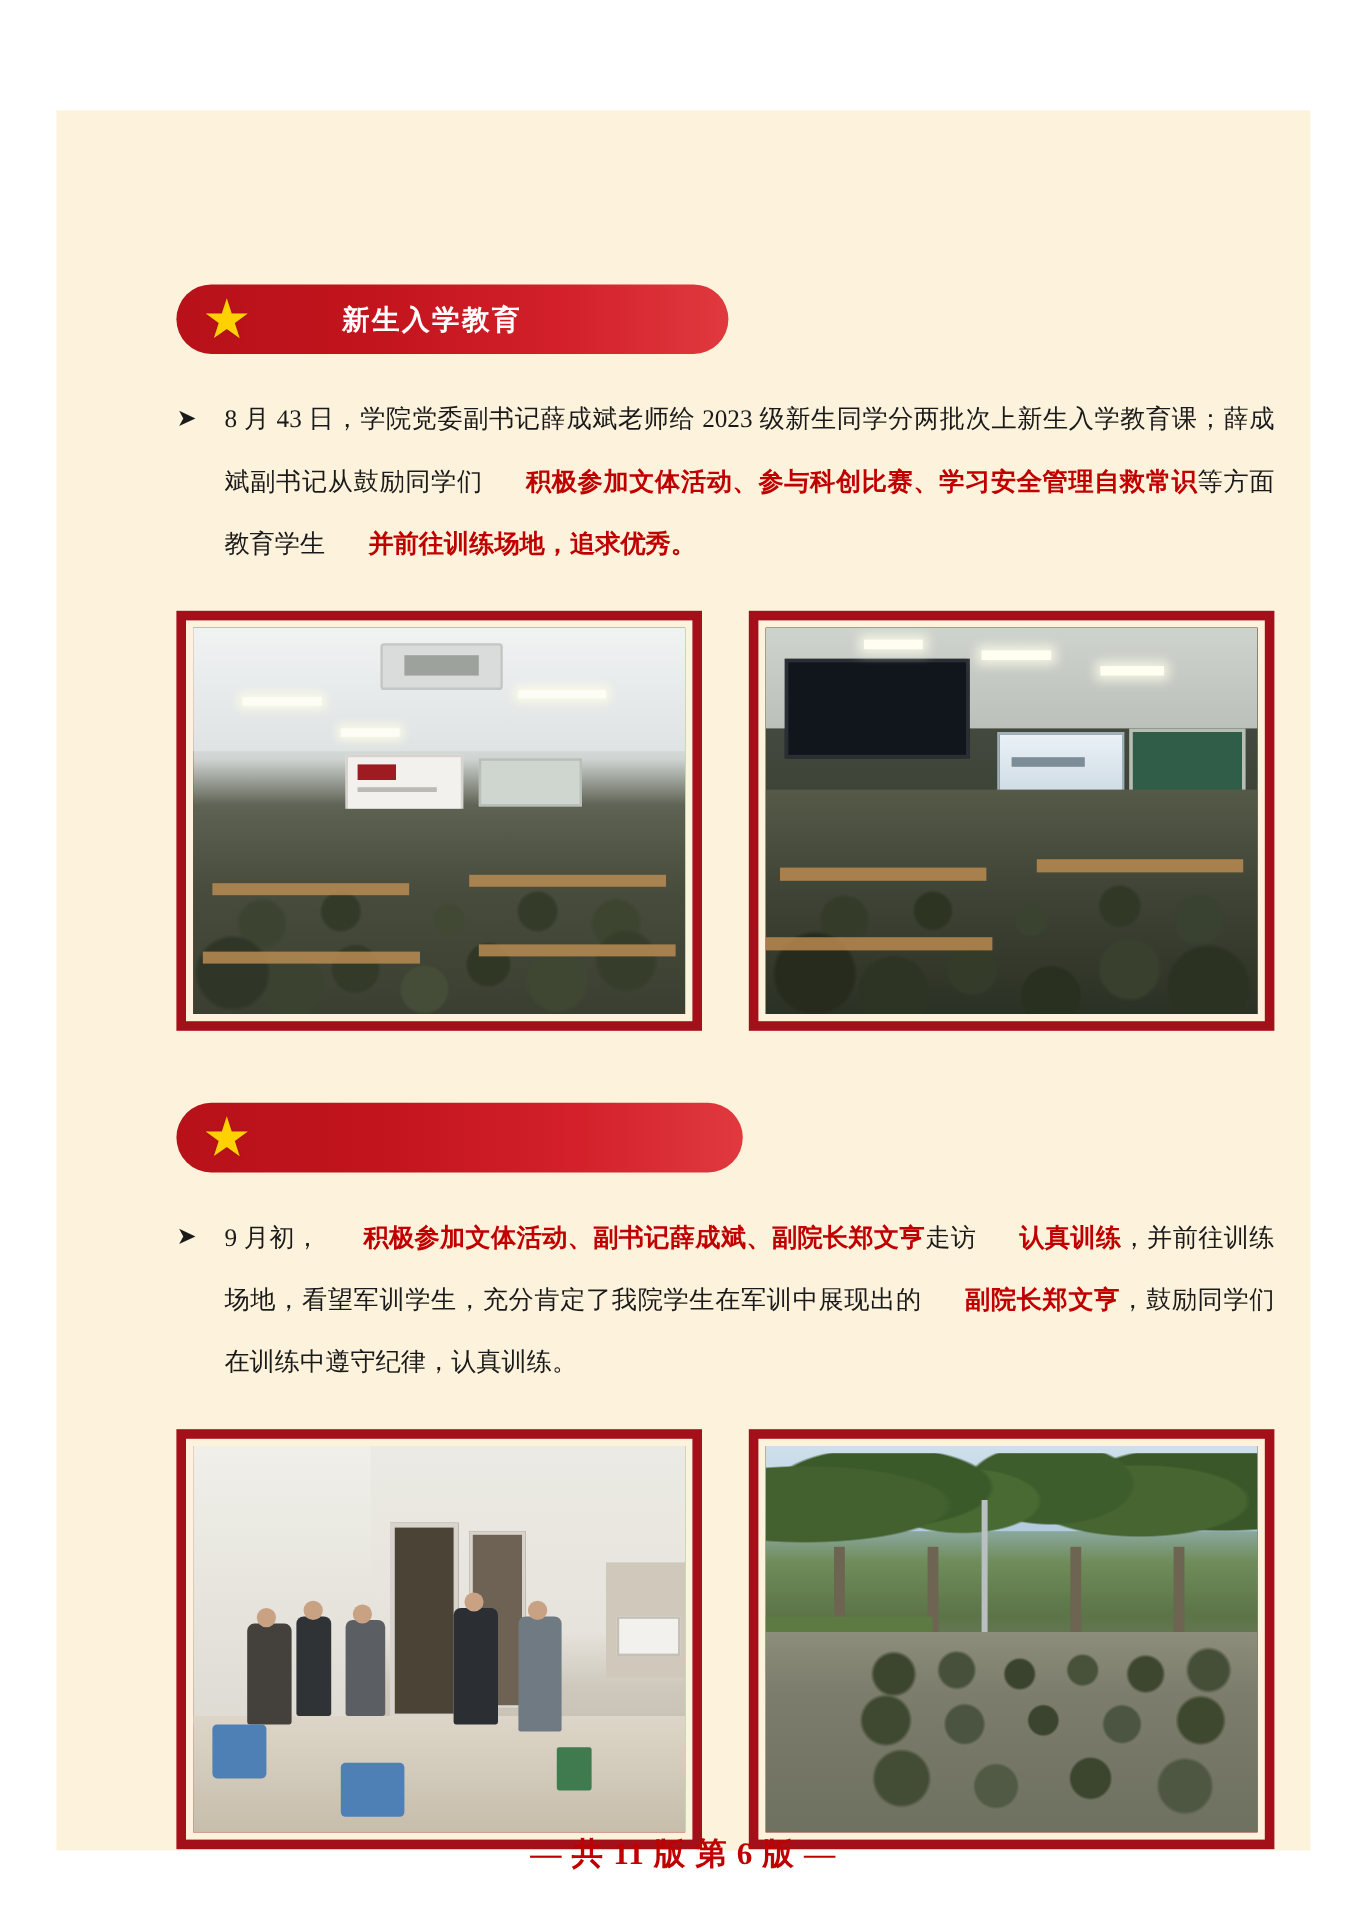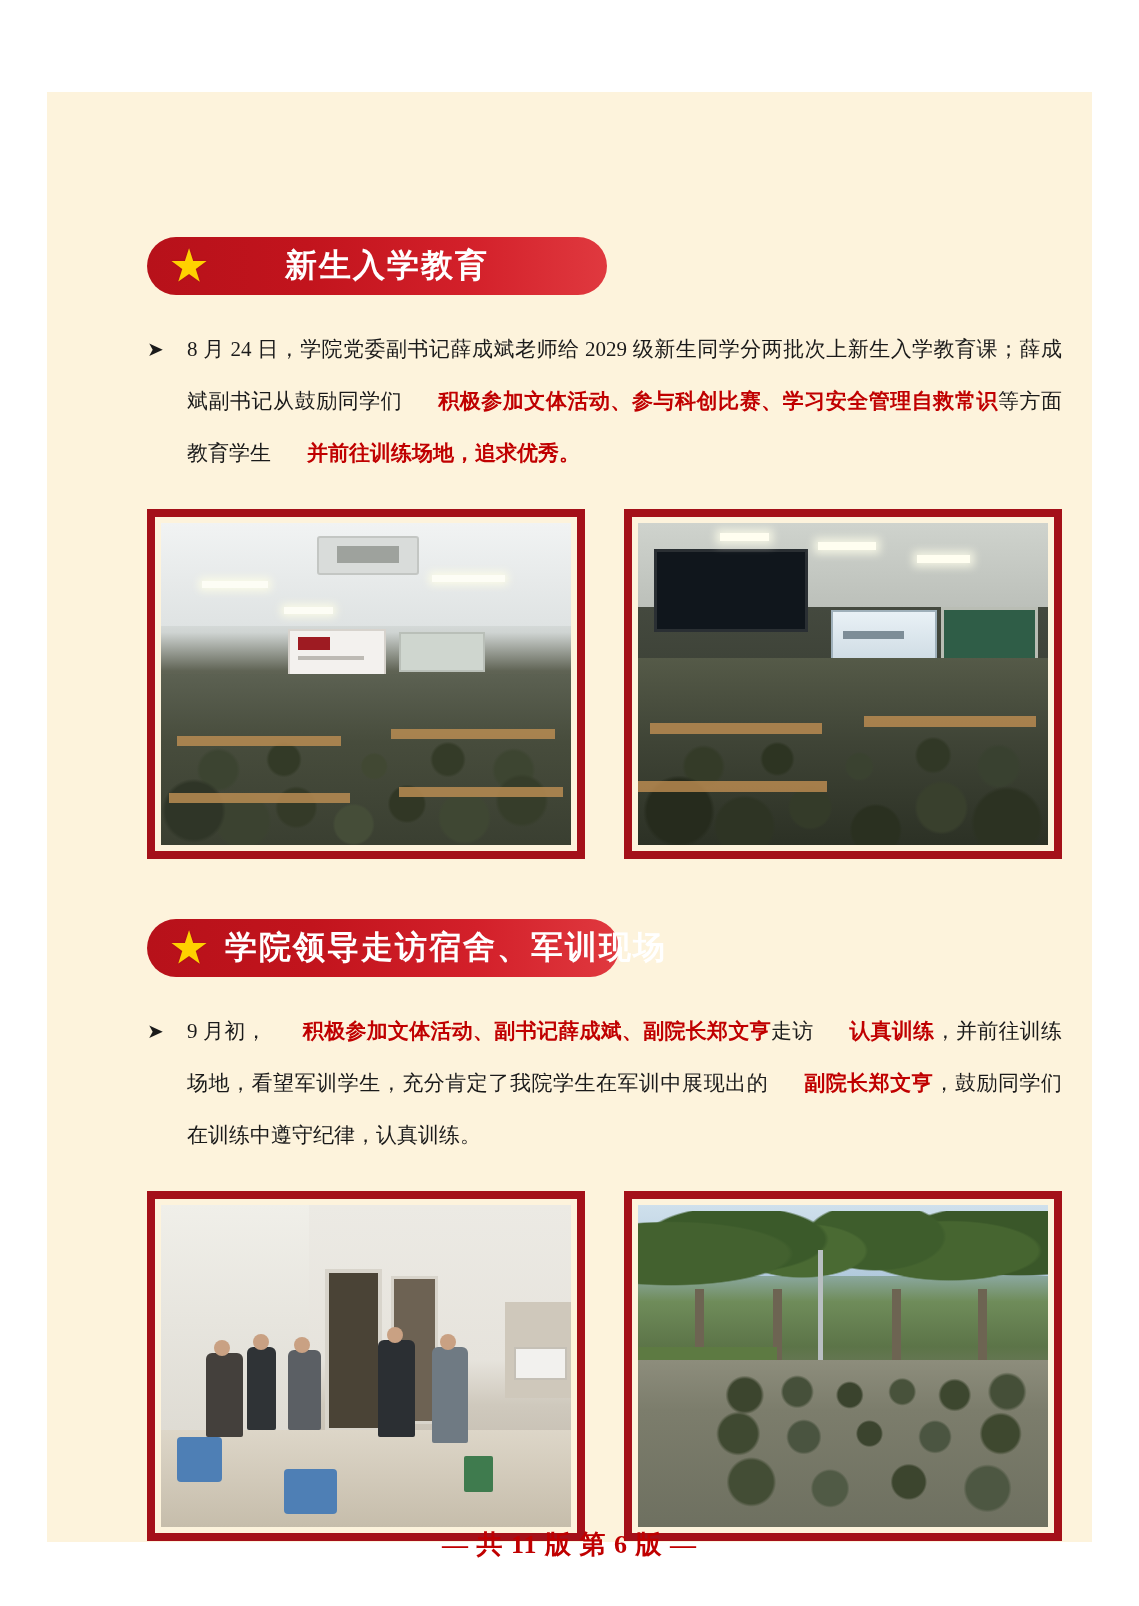--- a/index.html
+++ b/index.html
@@ -44,21 +44,21 @@
   }
   .banner .star {
     color: #ffd100;
     font-size: 40px;
     line-height: 1;
     margin-right: 16px;
     text-shadow: 0 0 2px rgba(0,0,0,.15);
   }
   .banner .banner-text {
     color: #ffffff;
-    font-size: 32px;
+    font-size: 23px;
     font-weight: bold;
     letter-spacing: 2px;
     font-family: "Liberation Serif", "DejaVu Serif", serif;
     white-space: nowrap;
   }
   .banner.b1 { width: 460px; }
   .banner.b1 .banner-text { margin-left: 60px; }
   .banner.b2 { width: 472px; }
 
   
@@ -367,21 +367,21 @@
     <div class="content">
 
       
       <div class="banner b1">
         <span class="star">★</span>
         <span class="banner-text">新生入学教育</span>
       </div>
 
       <div class="para">
         <span class="bullet">➤</span>
-        <span>8 月 24 日，学院党委副书记薛成斌老师给 2029 级新生同学分两批次上新生入学教育课；薛成斌副书记从鼓励同学们</span><span class="hl">积极参加文体活动、参与科创比赛、学习安全管理自救常识</span><span>等方面教育学生</span><span class="hl">并前往训练场地，追求优秀。</span>
+        <span>8 月 43 日，学院党委副书记薛成斌老师给 2023 级新生同学分两批次上新生入学教育课；薛成斌副书记从鼓励同学们</span><span class="hl">积极参加文体活动、参与科创比赛、学习安全管理自救常识</span><span>等方面教育学生</span><span class="hl">并前往训练场地，追求优秀。</span>
       </div>
 
       <div class="photo-row">
         <div class="frame">
           <div class="frame-inner">
             <div class="photo ph1">
               <div class="ceil"></div>
               <div class="wall"></div>
               <div class="ac"></div>
               <div class="lamp l1"></div>
@@ -412,21 +412,20 @@
                 <div class="desk d2"></div>
                 <div class="desk d3"></div>
             </div>
           </div>
         </div>
       </div>
 
       
       <div class="banner b2" style="margin-top:60px;">
         <span class="star">★</span>
-        <span class="banner-text">学院领导走访宿舍、军训现场</span>
       </div>
 
       <div class="para">
         <span class="bullet">➤</span>
         <span>9 月初，</span><span class="hl">积极参加文体活动、副书记薛成斌、副院长郑文亨</span><span>走访</span><span class="hl">认真训练</span><span>，并前往训练场地，看望军训学生，充分肯定了我院学生在军训中展现出的</span><span class="hl">副院长郑文亨</span><span>，鼓励同学们在训练中遵守纪律，认真训练。</span>
       </div>
 
       <div class="photo-row">
         <div class="frame">
           <div class="frame-inner">

